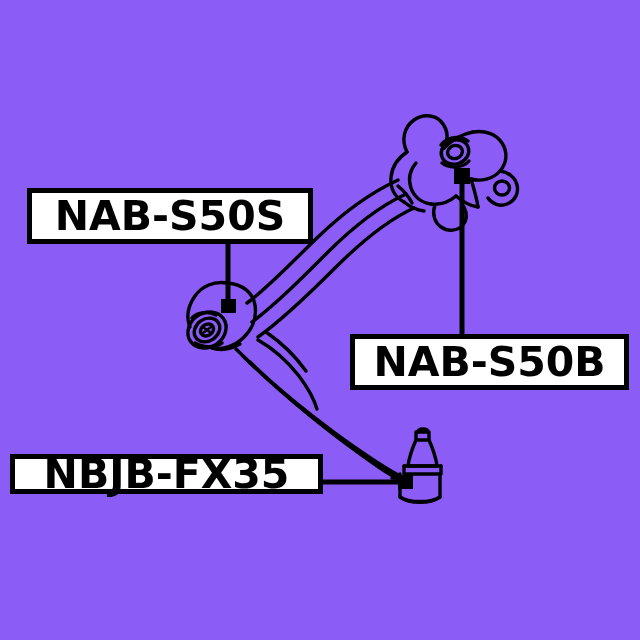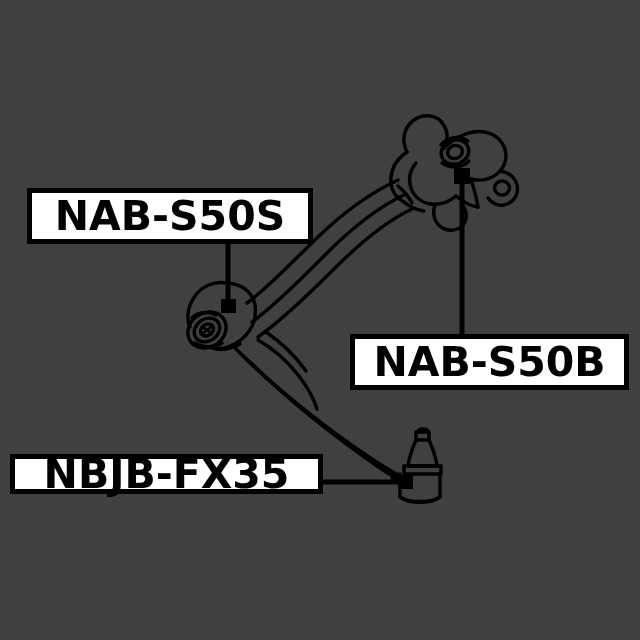--- a/index.html
+++ b/index.html
@@ -8,21 +8,21 @@
     padding: 0;
     background: #ffffff;
   }
   body {
     font-family: "Liberation Sans", sans-serif;
   }
   #stage {
     position: relative;
     width: 640px;
     height: 640px;
-    background: #404040;
+    background: #8b5cf6;
     overflow: hidden;
   }
   #artwork {
     position: absolute;
     left: 0;
     top: 0;
     width: 640px;
     height: 640px;
   }
   .callout {

